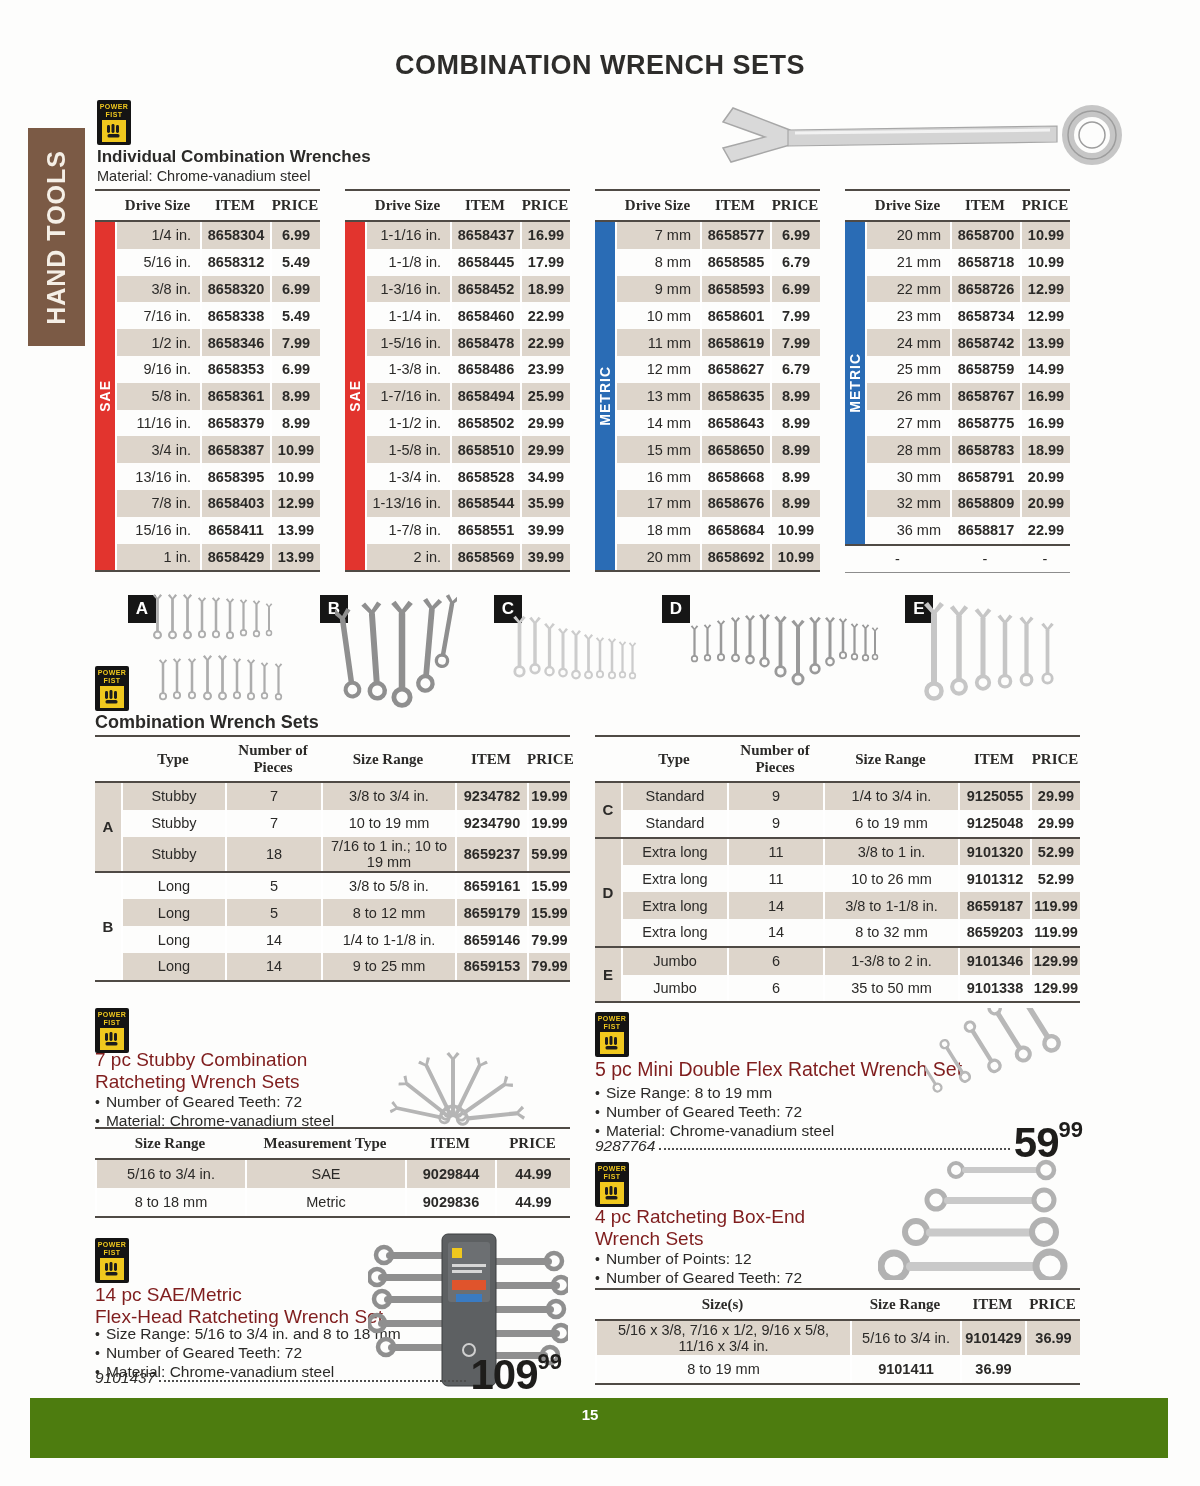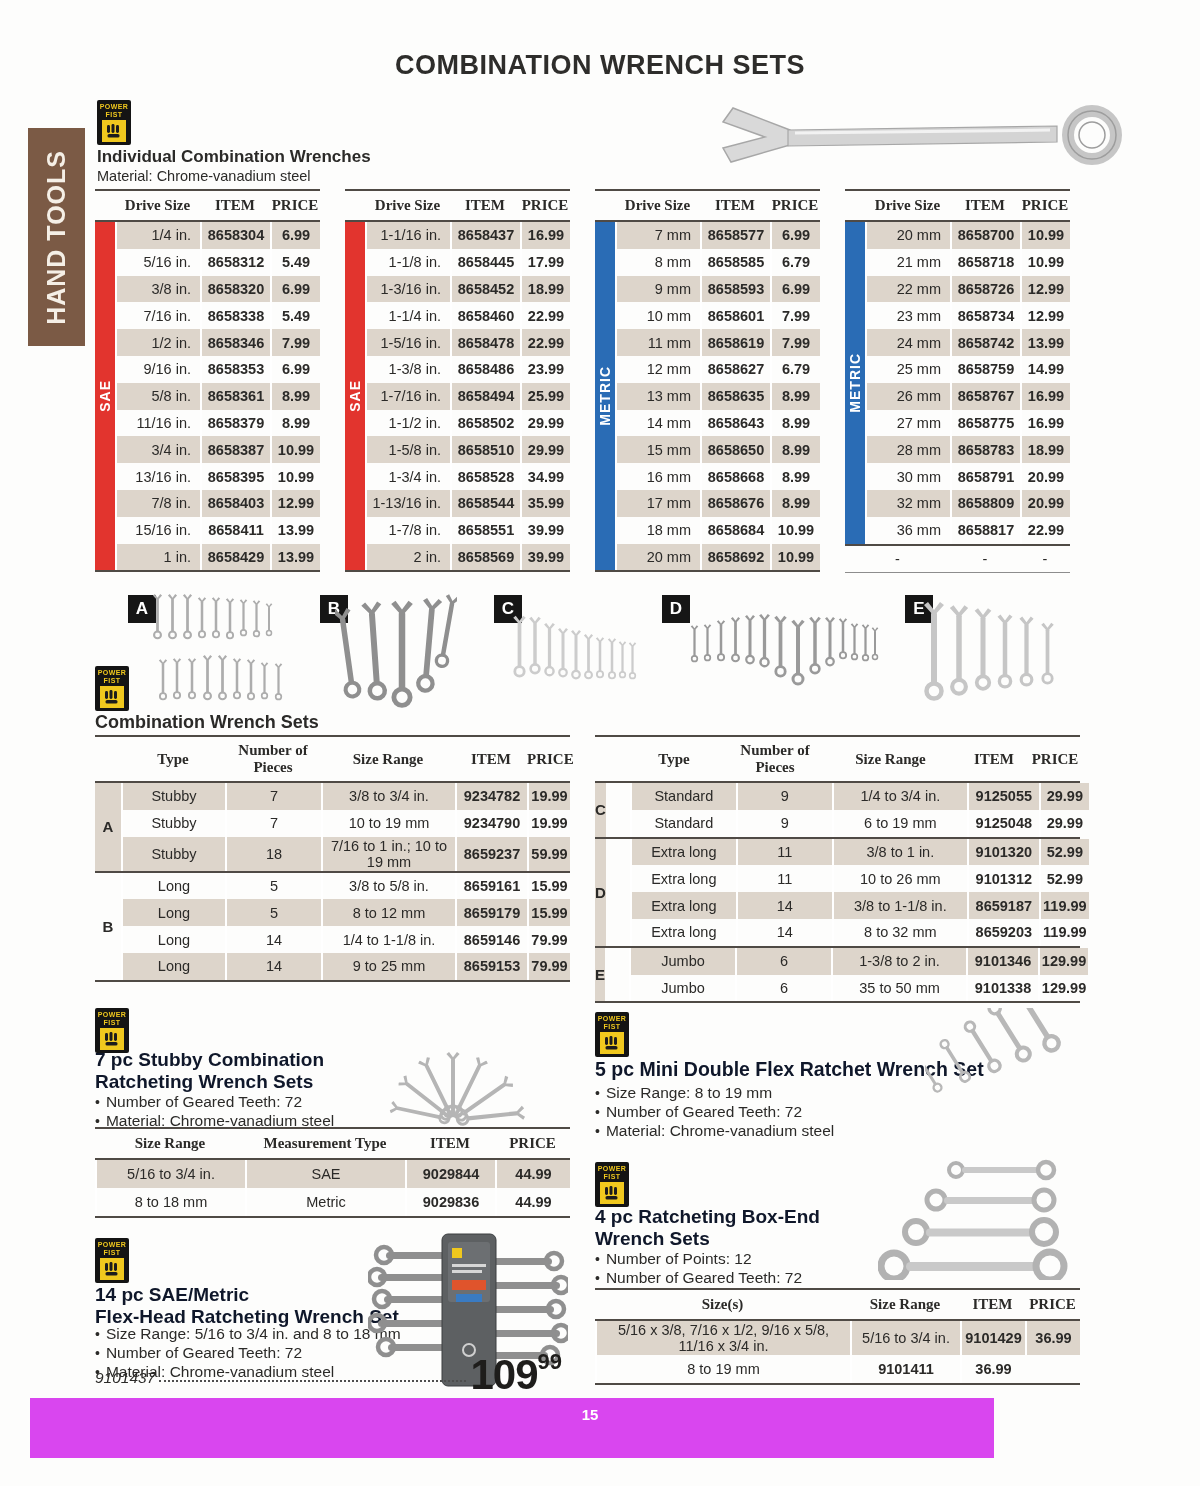--- a/index.html
+++ b/index.html
@@ -56,43 +56,43 @@
   .sl .thead{grid-template-columns:26px 104px 96px 134px 72px 43px;}
   .sr .thead{grid-template-columns:26px 106px 96px 135px 72px 50px;}
   .thead .wrap{white-space:pre-line;line-height:1.15;}
   .sgroup{display:flex;border-bottom:2px solid #4f4a45;}
   .g-letter{width:26px;display:flex;align-items:center;justify-content:center;
     font-weight:bold;font-size:15px;box-sizing:border-box;}
   .g-letter.shade{background:#ddd5cb;}
   .g-rows{flex:1;}
   .srow{align-items:center;}
   .sl .srow{grid-template-columns:104px 96px 134px 72px 43px;}
-  .sr .srow{grid-template-columns:106px 96px 135px 72px 50px;padding-left:24px;}
+  .sr .srow{grid-template-columns:106px 96px 135px 72px 50px;}
   .srow .tcell{min-height:26.8px;font-size:14.5px;}
   .srow .c-size{justify-content:center;padding-right:2px;text-align:center;}
 
   
   .ptable{position:absolute;}
   .stubbyt .thead,.stubbyt .trow{grid-template-columns:150px 160px 90px 75px;}
   .boxt .thead,.boxt .trow{grid-template-columns:255px 110px 65px 55px;}
   .ptable .trow{align-items:center;}
   .ptable .tcell{min-height:28px;font-size:14.5px;text-align:center;}
   .ptable .c-size{justify-content:center;padding-right:2px;}
 
-  .prod-title{position:absolute;font-weight:bold;font-size:19px;color:#0f172a;line-height:1.15;}
+  .prod-title{position:absolute;font-weight:normal;font-size:19px;color:#7f1d1d;line-height:1.15;}
   .bullet{position:absolute;font-size:15.5px;color:#2b2a28;}
   .bullet::before{content:"•";margin-right:6px;font-size:14px;}
 
   .itemline{position:absolute;display:flex;align-items:flex-end;}
   .ino{font-style:italic;font-size:15.5px;padding-bottom:7px;}
   .leader{flex:1;border-bottom:2.5px dotted #4e4e4e;margin:0 4px 12px 4px;}
   .bigprice{font-weight:800;font-size:42px;line-height:.9;color:#1e1d1b;letter-spacing:-1px;}
   .bigprice .cents{font-size:22px;vertical-align:20px;letter-spacing:0;}
 
-  .footer-bar{position:absolute;left:30px;top:1398px;width:964px;height:60px;background:#d946ef;}
+  .footer-bar{position:absolute;left:30px;top:1398px;width:1138px;height:60px;background:#4d7c0f;}
   .footer-page{position:absolute;left:530px;top:8px;width:60px;text-align:center;
     color:#fff;font-weight:bold;font-size:15px;}
 </style>
 </head>
 <body>
 
 <svg width="0" height="0" style="position:absolute">
   <defs>
     <symbol id="wrv" viewBox="0 0 24 100">
       <path d="M12 14 L2 3 L6 0 L12 8 L18 0 L22 3 Z" fill="currentColor"></path>
@@ -804,20 +804,25 @@
     <g transform="translate(72,62) rotate(-32)">
         <use href="#wrr" x="-9" y="-58" width="18" height="60"></use>
       </g>
     <g transform="translate(102,52) rotate(-32)">
         <use href="#wrr" x="-10" y="-70" width="20" height="72"></use>
       </g>
     <g transform="translate(132,44) rotate(-32)">
         <use href="#wrr" x="-11" y="-82" width="22" height="84"></use>
       </g>
   </svg>
+  <div class="itemline" style="left:595px;top:1120px;width:488px;" data-interactable="false">
+    <span class="ino" data-interactable="false">9287764</span>
+    <span class="leader" data-interactable="false"></span>
+    <span class="bigprice" data-interactable="false"><span>59</span><span class="cents">99</span></span>
+  </div>
 
   <div class="pf-logo" style="left:595px;top:1162px;" data-interactable="false">
     <div class="pf-text"><span>POWER</span><br><span>FIST</span></div>
     <div class="pf-fist" data-interactable="false">
       <svg width="18" height="16" viewBox="0 0 18 16">
           <rect x="2" y="2" width="3" height="8" rx="1.4" fill="#1c1c1c"></rect>
           <rect x="6.5" y="1" width="3" height="9" rx="1.4" fill="#1c1c1c"></rect>
           <rect x="11" y="2" width="3" height="8" rx="1.4" fill="#1c1c1c"></rect>
           <rect x="2.5" y="11" width="12" height="3.5" rx="1.6" fill="#1c1c1c"></rect>
         </svg>

